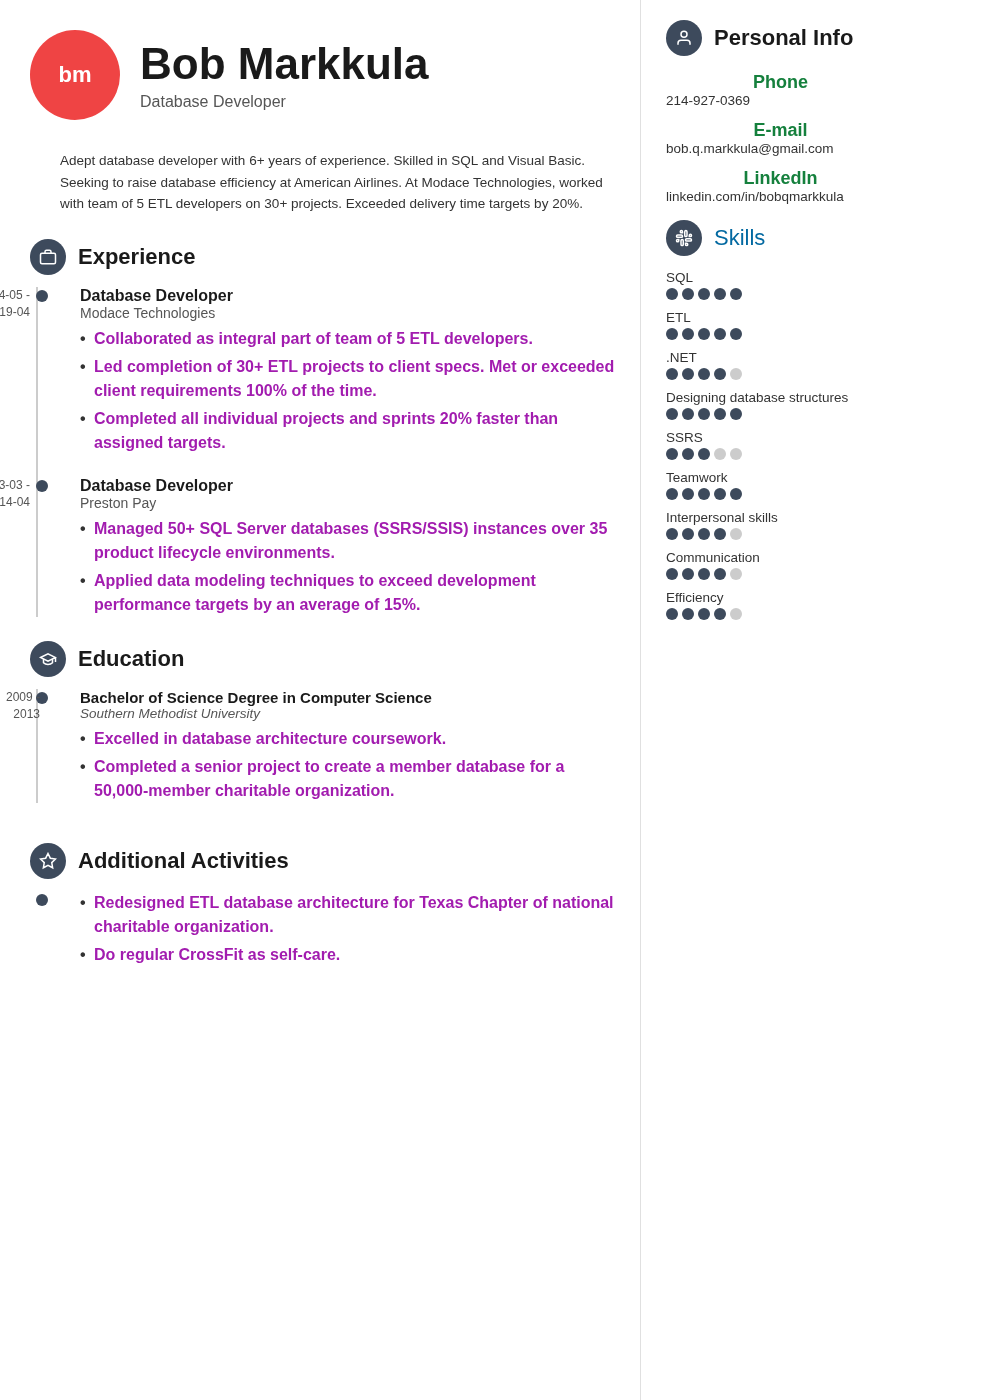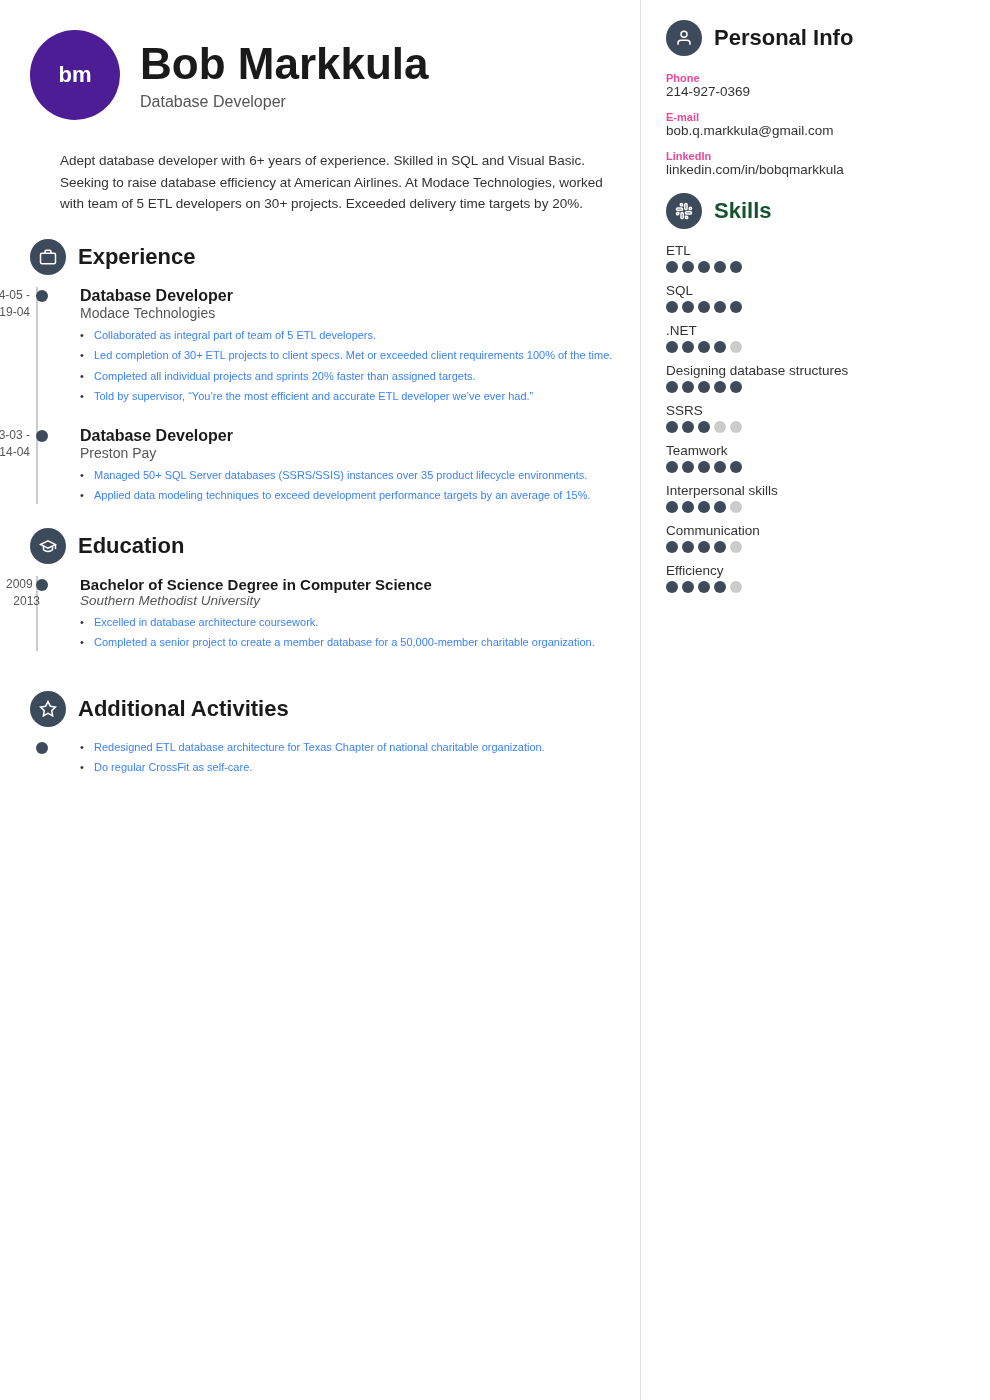--- a/index.html
+++ b/index.html
@@ -35,21 +35,21 @@
     .header {
       display: flex;
       align-items: center;
       margin-bottom: 30px;
     }
 
     .avatar {
       width: 90px;
       height: 90px;
       border-radius: 50%;
-      background: #4c1d95;
+      background: #ef4444;
       display: flex;
       align-items: center;
       justify-content: center;
       color: #fff;
       font-size: 22px;
       font-weight: bold;
       flex-shrink: 0;
       margin-right: 20px;
     }
 
@@ -110,23 +110,24 @@
 
     .bullet-list {
       list-style: none;
       padding: 0;
     }
 
     .bullet-list li {
       position: relative;
       padding-left: 14px;
       margin-bottom: 4px;
-      font-size: 11px;
+      font-size: 16px;
       line-height: 1.5;
-      color: #3b82f6;
+      color: #a21caf;
+      font-weight: bold;
     }
 
     .bullet-list li::before {
       content: '•';
       position: absolute;
       left: 0;
       color: #333;
     }
 
     
@@ -177,22 +178,23 @@
       font-weight: bold;
       color: #1a1a1a;
     }
 
     .info-field {
       margin-bottom: 12px;
     }
 
     .info-label {
       font-weight: bold;
-      font-size: 11px;
-      color: #ec4899;
+      font-size: 18px;
+      color: #15803d;
+      text-align: center;
     }
 
     .info-value {
       font-size: 13.5px;
       color: #333;
     }
 
     
     .skills-header {
       display: flex;
@@ -210,22 +212,22 @@
       align-items: center;
       justify-content: center;
       color: #fff;
       font-size: 16px;
       flex-shrink: 0;
       margin-right: 12px;
     }
 
     .skills-title {
       font-size: 22px;
-      font-weight: bold;
-      color: #14532d;
+      font-weight: normal;
+      color: #0369a1;
     }
 
     .skill-item {
       margin-bottom: 10px;
     }
 
     .skill-name {
       font-size: 13.5px;
       color: #333;
       margin-bottom: 3px;
@@ -289,21 +291,20 @@
           <div style="position:absolute; left:-44px; top:3px; width:12px; height:12px; border-radius:50%; background:#3d4a5c;"></div>
           <div style="position:absolute; left:-120px; top:0; width:70px; text-align:right; font-size:12px; color:#555; line-height:1.4;">
             <span>2014-05 -</span><br><span>2019-04</span>
           </div>
           <div class="job-title">Database Developer</div>
           <div class="company">Modace Technologies</div>
           <ul class="bullet-list">
             <li>Collaborated as integral part of team of 5 ETL developers.</li>
             <li>Led completion of 30+ ETL projects to client specs. Met or exceeded client requirements 100% of the time.</li>
             <li>Completed all individual projects and sprints 20% faster than assigned targets.</li>
-            <li>Told by supervisor, “You’re the most efficient and accurate ETL developer we’ve ever had.”</li>
           </ul>
         </div>
 
         <div style="position:relative; margin-bottom:22px;">
           <div style="position:absolute; left:-44px; top:3px; width:12px; height:12px; border-radius:50%; background:#3d4a5c;"></div>
           <div style="position:absolute; left:-120px; top:0; width:70px; text-align:right; font-size:12px; color:#555; line-height:1.4;">
             <span>2013-03 -</span><br><span>2014-04</span>
           </div>
           <div class="job-title">Database Developer</div>
           <div class="company">Preston Pay</div>
@@ -406,31 +407,31 @@
           <path d="M10 9.5C10 8.67 9.33 8 8.5 8h-5C2.67 8 2 8.67 2 9.5S2.67 11 3.5 11h5c.83 0 1.5-.67 1.5-1.5z"></path>
           <path d="M8.5 5H10V3.5C10 2.67 9.33 2 8.5 2S7 2.67 7 3.5 7.67 5 8.5 5z"></path>
         </svg>
       </div>
       <span class="skills-title">Skills</span>
     </div>
 
     <div id="skills-list">
 
     <div class="skill-item">
+          <div class="skill-name">SQL</div>
+          <div class="skill-dots">
+            <div class="dot filled"></div>
+            <div class="dot filled"></div>
+            <div class="dot filled"></div>
+            <div class="dot filled"></div>
+            <div class="dot filled"></div>
+          </div>
+        </div>
+        <div class="skill-item">
           <div class="skill-name">ETL</div>
-          <div class="skill-dots">
-            <div class="dot filled"></div>
-            <div class="dot filled"></div>
-            <div class="dot filled"></div>
-            <div class="dot filled"></div>
-            <div class="dot filled"></div>
-          </div>
-        </div>
-        <div class="skill-item">
-          <div class="skill-name">SQL</div>
           <div class="skill-dots">
             <div class="dot filled"></div>
             <div class="dot filled"></div>
             <div class="dot filled"></div>
             <div class="dot filled"></div>
             <div class="dot filled"></div>
           </div>
         </div>
         <div class="skill-item">
           <div class="skill-name">.NET</div>

